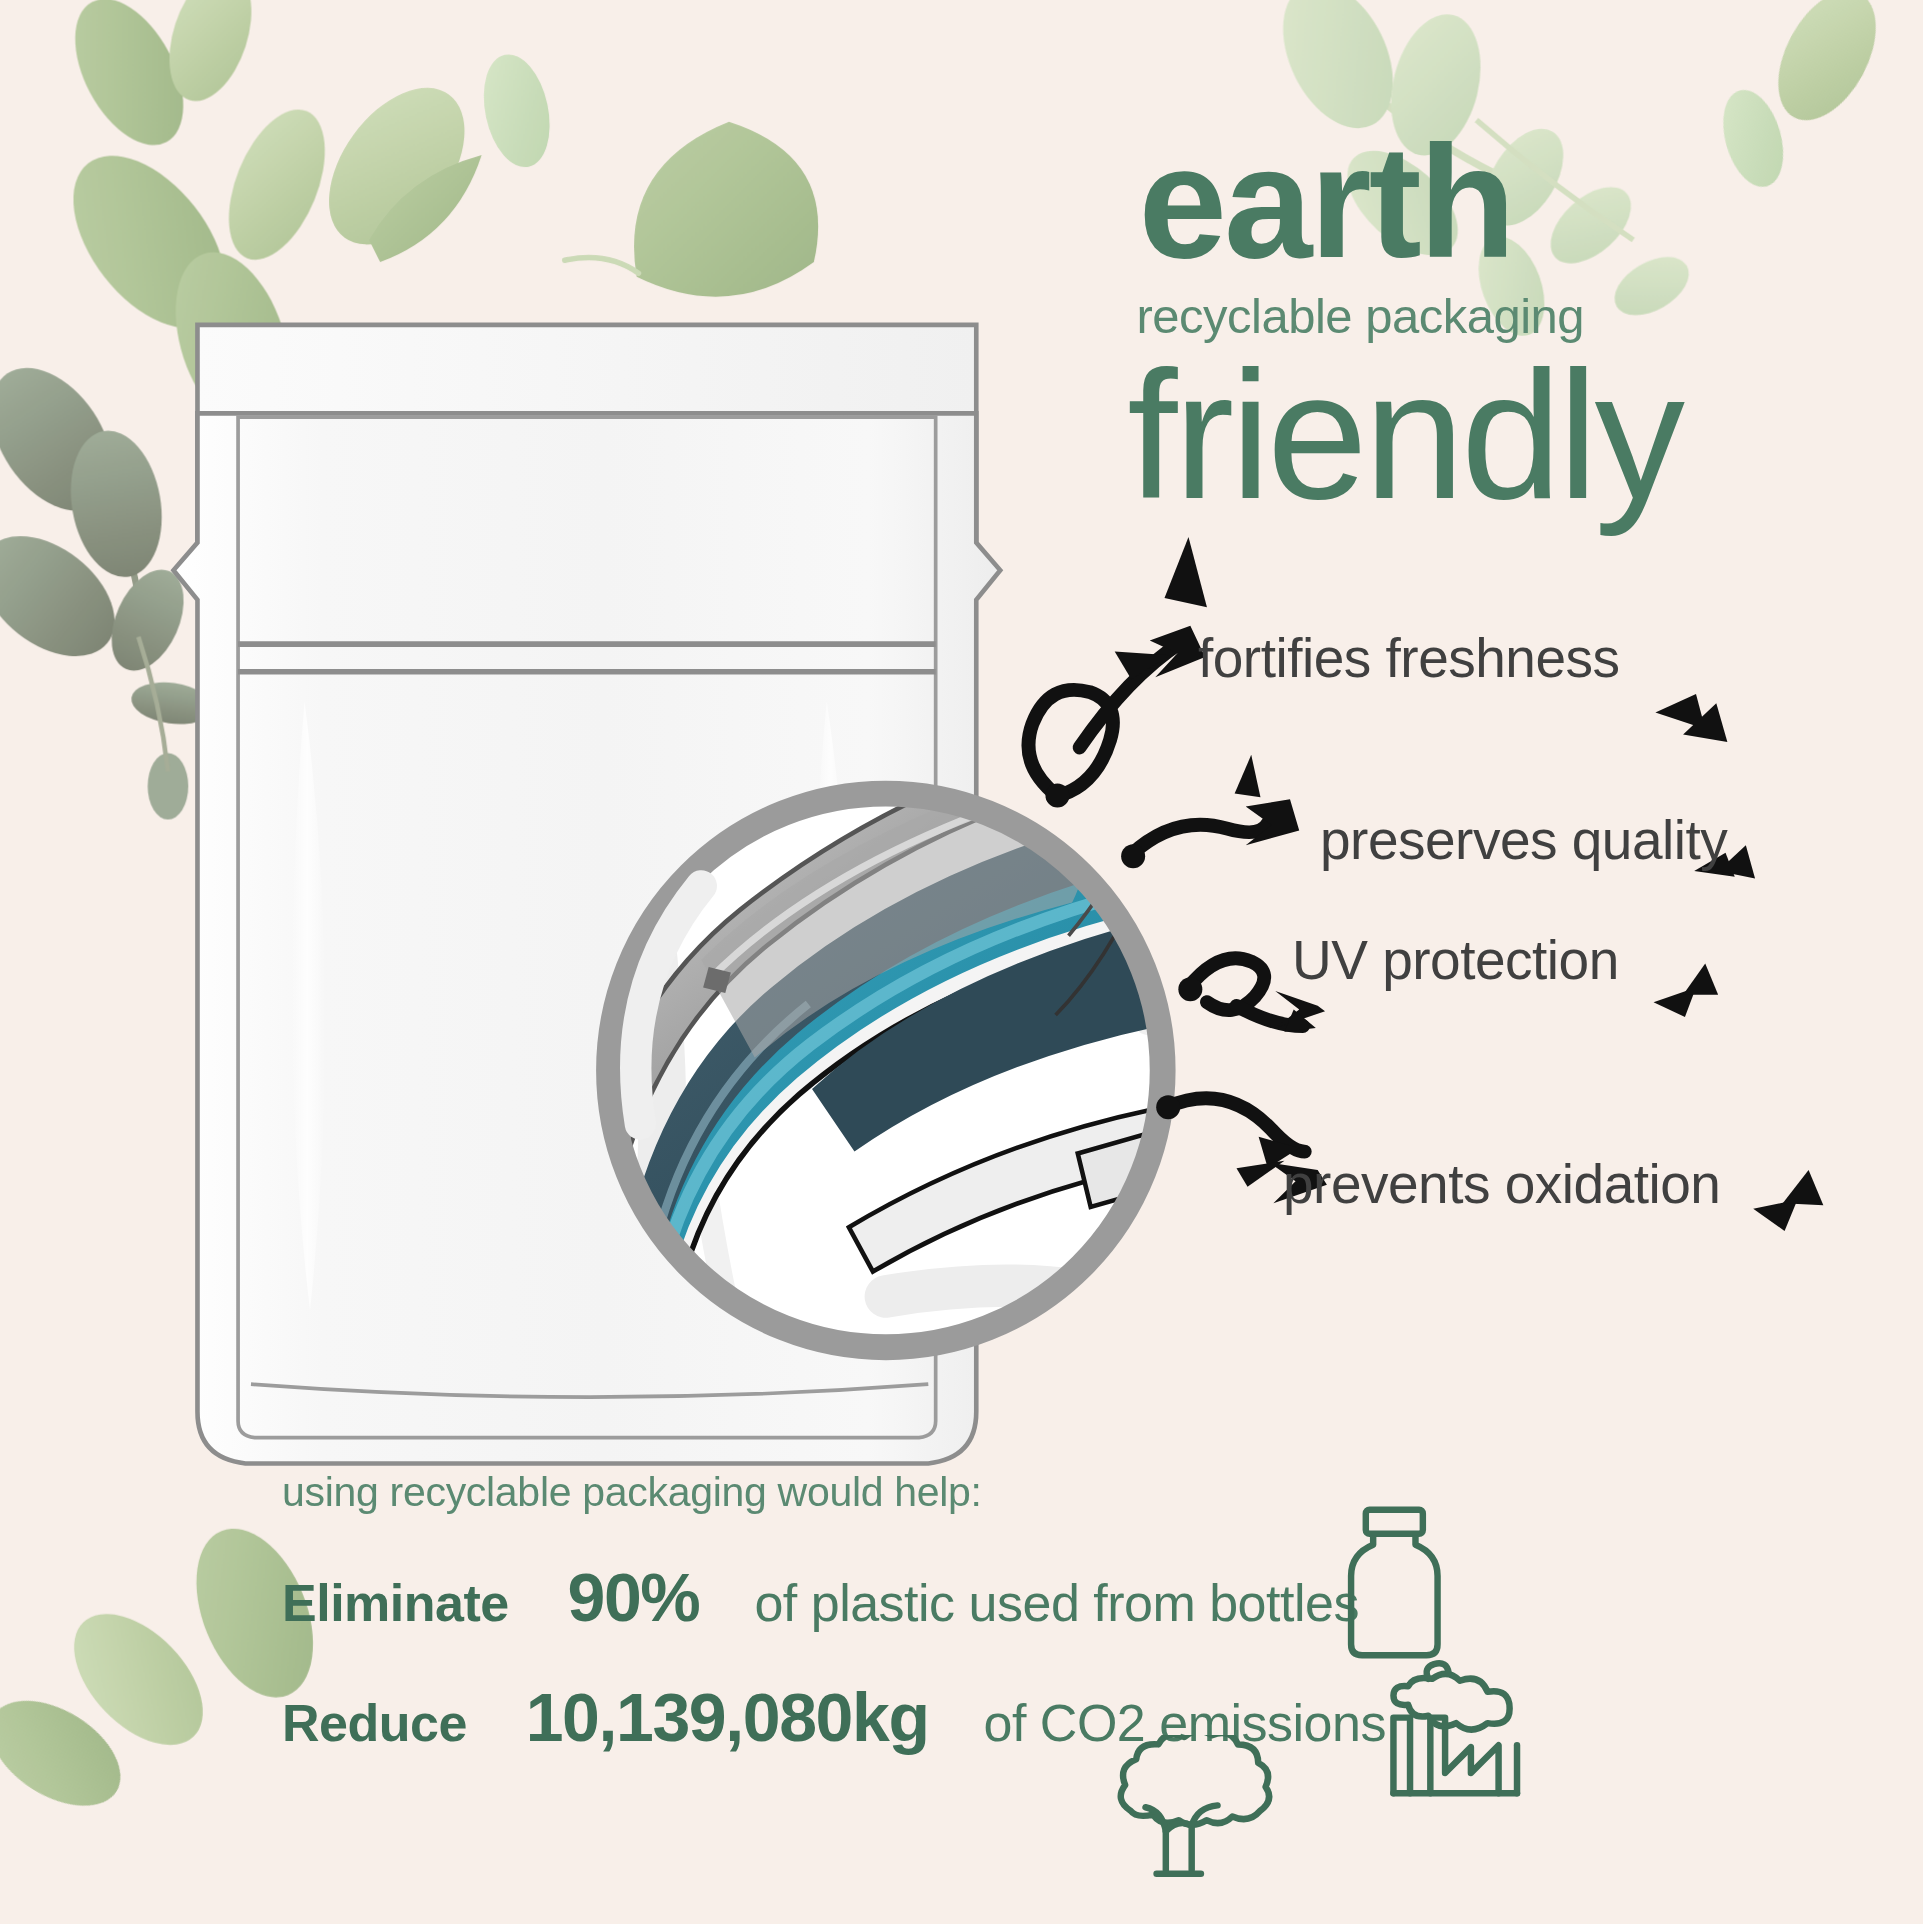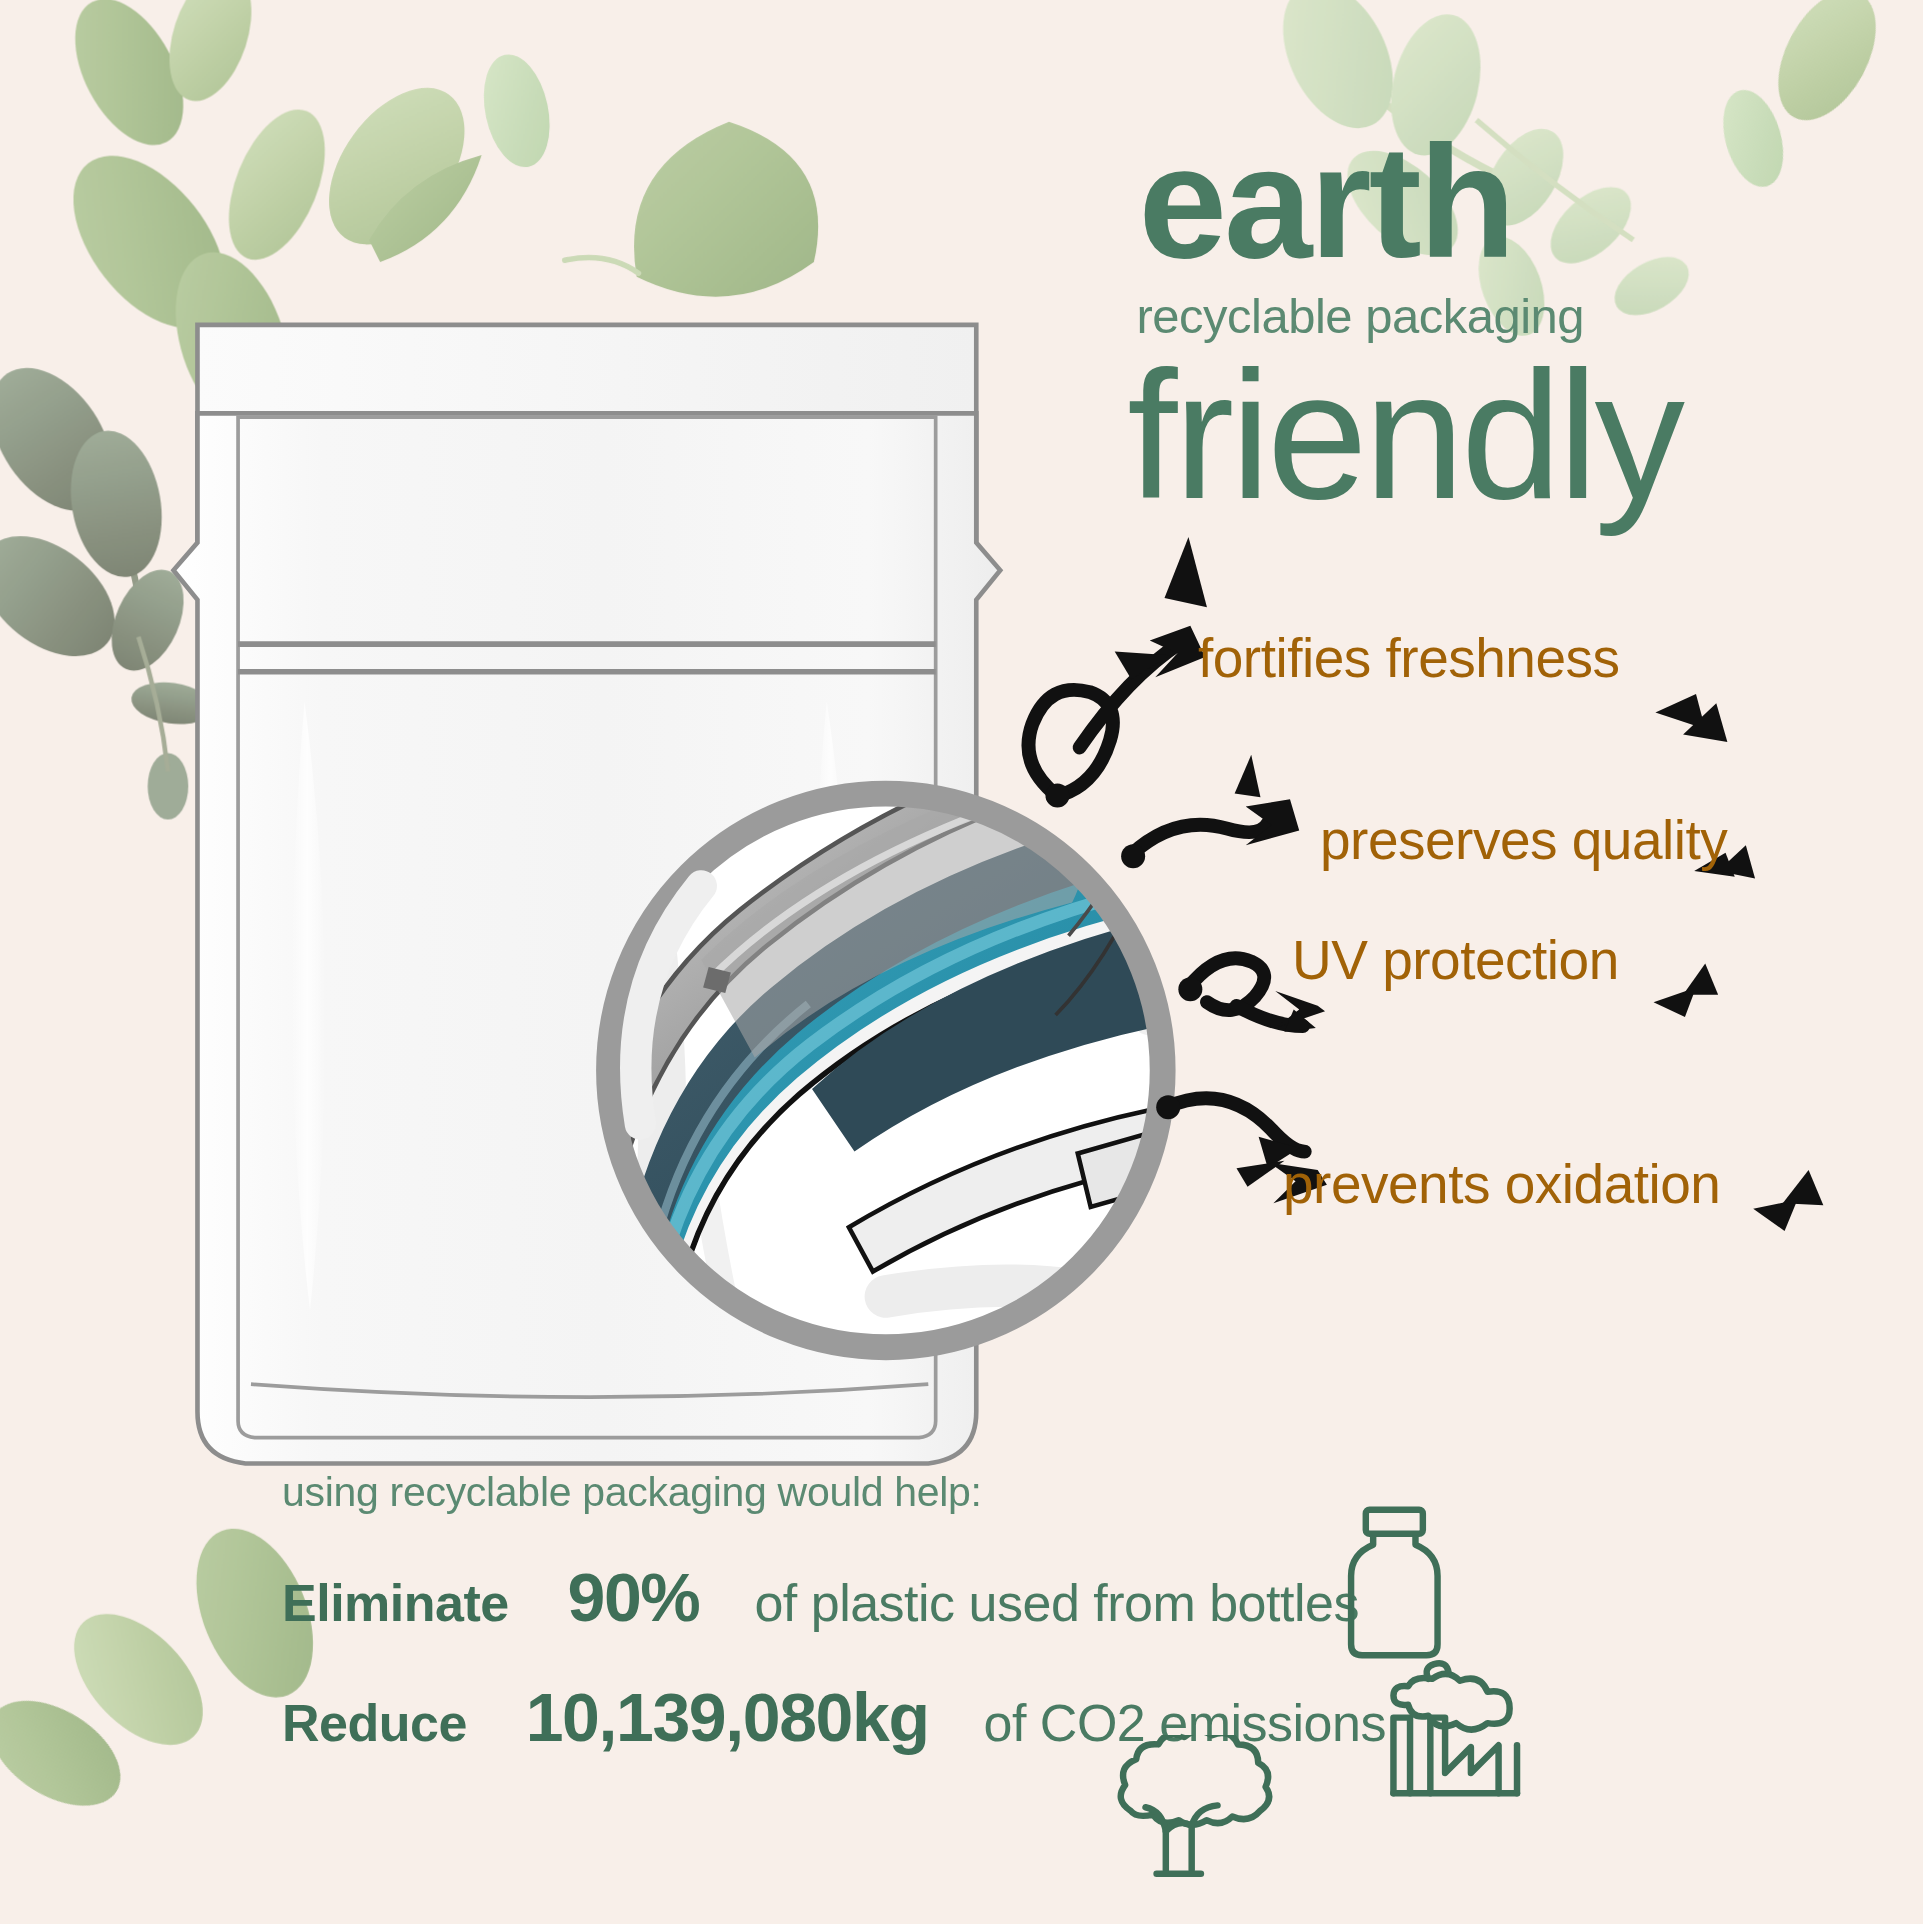--- a/index.html
+++ b/index.html
@@ -27,21 +27,21 @@
     color:#4a7b63;letter-spacing:-3.7px;
     display:block;margin:5.5px 0 0 -3.7px;
   }
   #tagline{
     display:block;margin:13px 0 0 5.5px;
     font-size:49px;font-weight:300;color:#5b8a72;letter-spacing:-0.5px;
   }
 
   
   .feature{
-    position:absolute;color:#a16207;white-space:nowrap;
+    position:absolute;color:#404040;white-space:nowrap;
     font-size:55px;font-weight:300;letter-spacing:-0.5px;
   }
   #feat-0{left:1198px;top:626px;}
   #feat-1{left:1320px;top:808px;}
   #feat-2{left:1292px;top:928px;}
   #feat-3{left:1283px;top:1152px;text-align:right;}
 
   
   #stats{position:absolute;left:238px;top:1469px;width:1384px;margin-left:44px;}
   #stats-intro{

